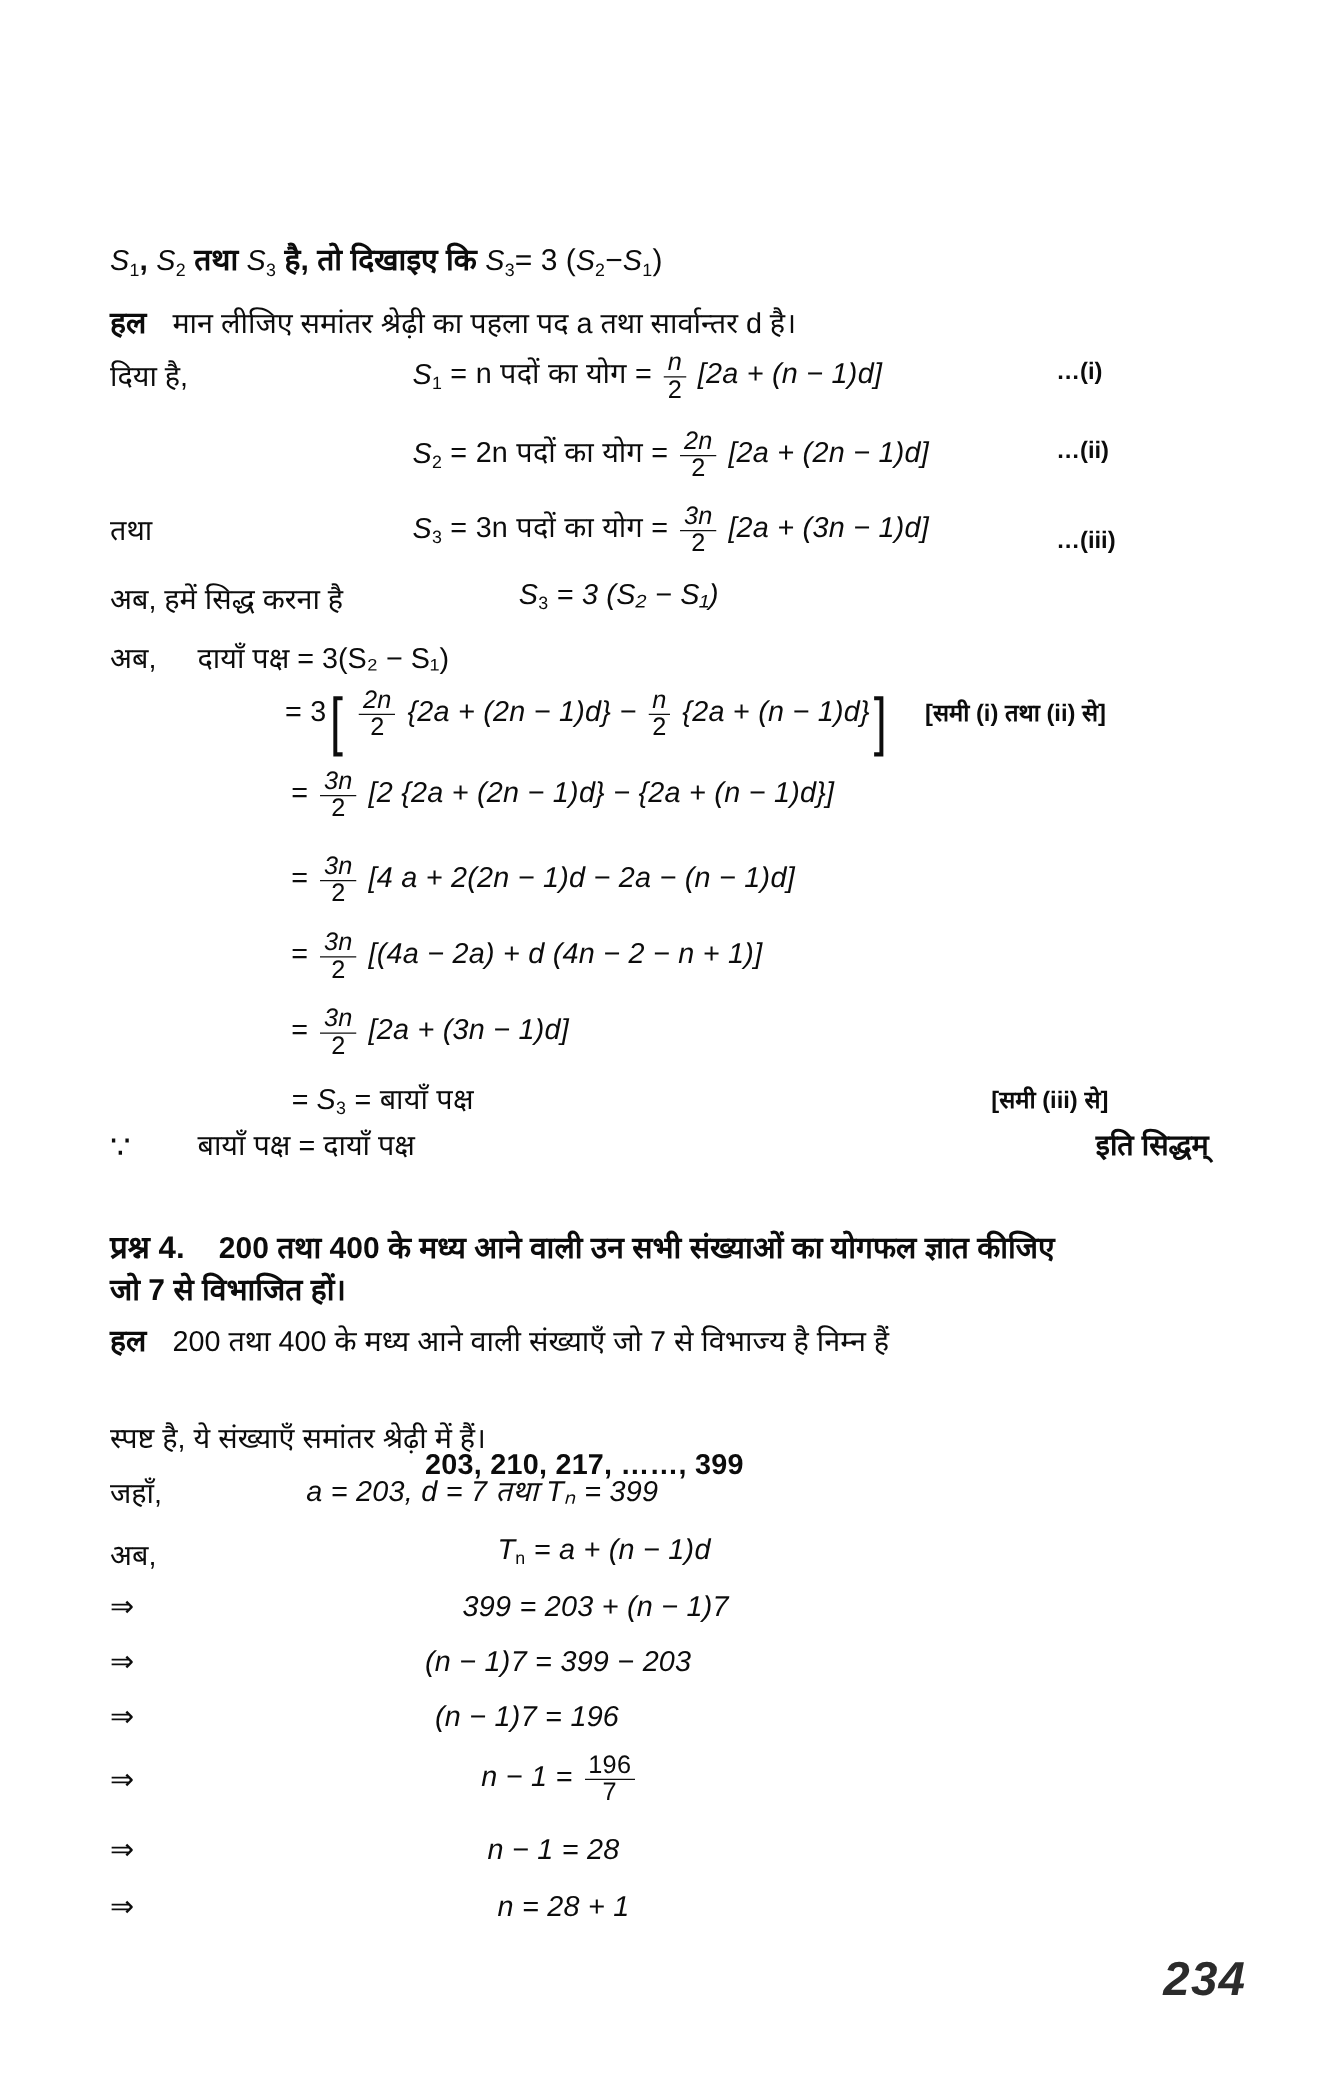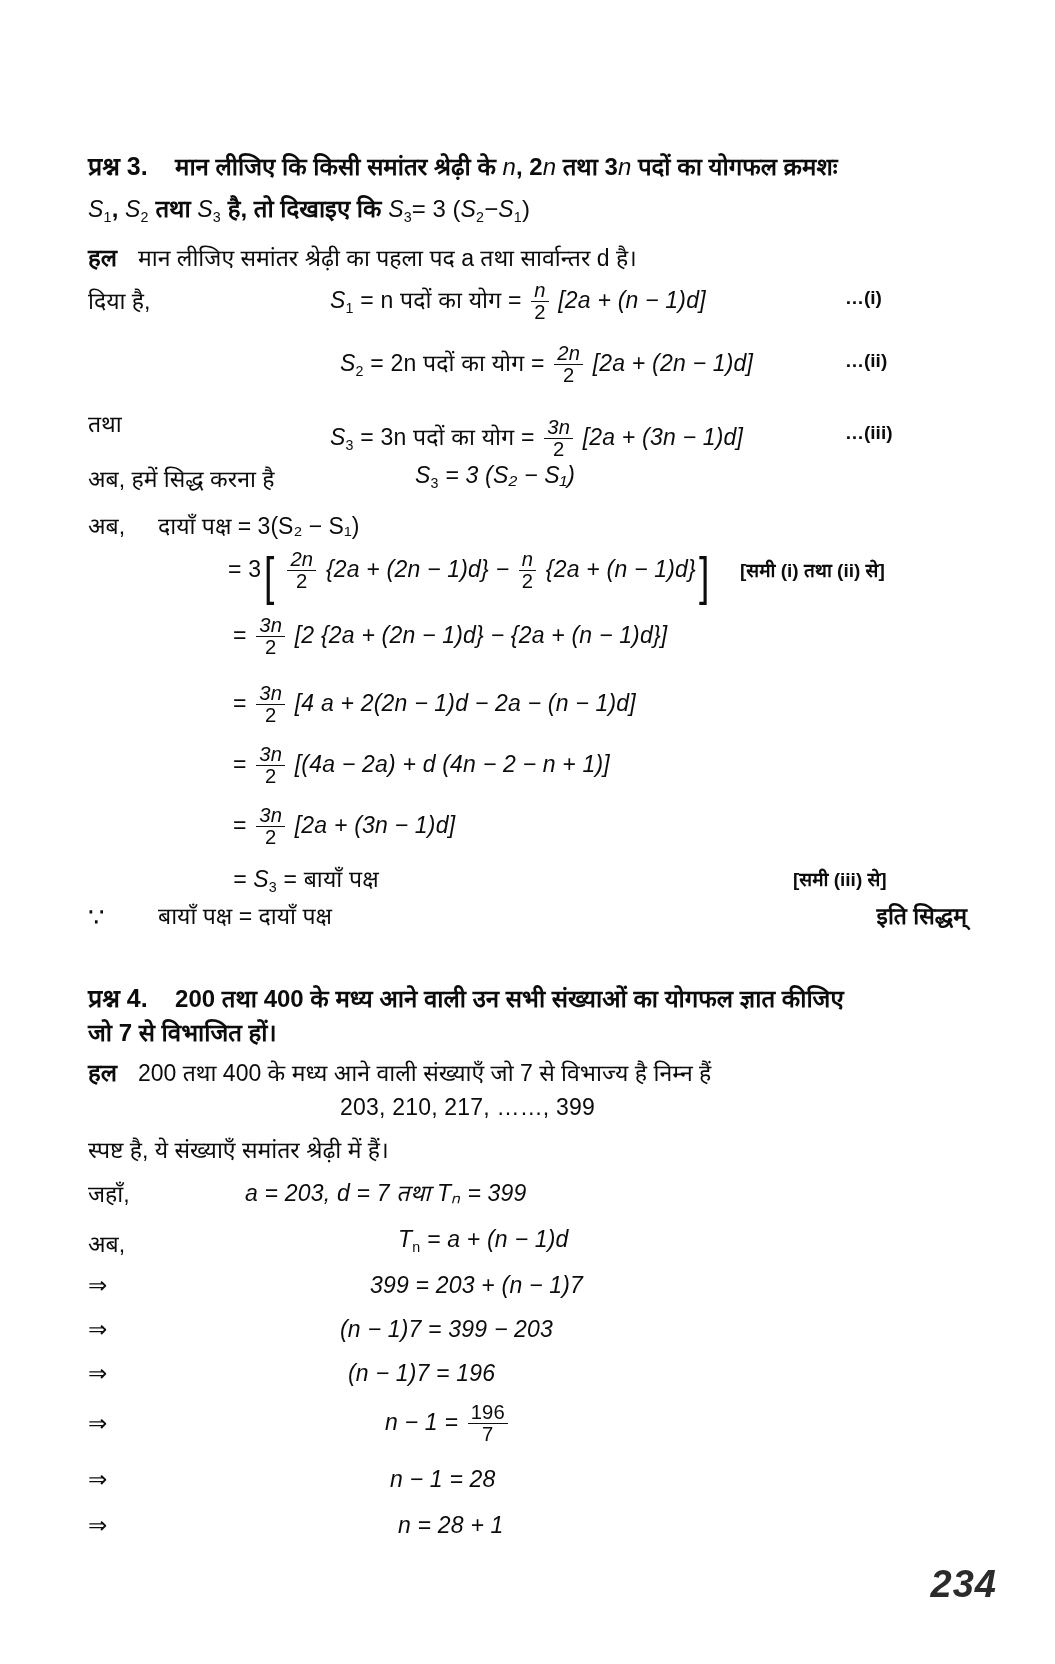--- a/index.html
+++ b/index.html
@@ -102,28 +102,20 @@
     font-style: italic;
     color: #2b2b2b;
     letter-spacing: 1px;
   }
 </style>
 </head>
 <body>
 
 <div class="page">
 
-  <div class="abs q-head" style="left:88px; top:148px;">
-    <span class="qnum">प्रश्न 3.</span>
-    <span style="display:inline-block;width:14px"></span>
-    <span>मान लीजिए कि किसी समांतर श्रेढ़ी के</span>
-    <span class="ital" style="font-weight:400">n</span><span>, 2</span><span class="ital" style="font-weight:400">n</span>
-    <span>तथा 3</span><span class="ital" style="font-weight:400">n</span>
-    <span>पदों का योगफल क्रमशः</span>
-  </div>
 
   <div class="abs q-head" style="left:88px; top:192px;">
     <span class="ital math" style="font-weight:400"><span>S</span><span class="sub">1</span></span><span style="font-weight:700">,</span>
     <span class="ital math" style="font-weight:400"><span>S</span><span class="sub">2</span></span>
     <span>तथा</span>
     <span class="ital math" style="font-weight:400"><span>S</span><span class="sub">3</span></span>
     <span>है, तो दिखाइए कि</span>
     <span class="ital math" style="font-weight:400"><span>S</span><span class="sub">3</span></span><span style="font-weight:400">= 3 (</span><span class="ital math" style="font-weight:400"><span>S</span><span class="sub">2</span></span><span style="font-weight:400">−</span><span class="ital math" style="font-weight:400"><span>S</span><span class="sub">1</span></span><span style="font-weight:400">)</span>
   </div>
 
@@ -138,33 +130,33 @@
     <span class="ital"><span>S</span><span class="sub">1</span></span>
     <span>= n पदों का योग =</span>
     <span class="frac">
       <span class="num ital">n</span>
       <span class="den">2</span>
     </span>
     <span class="ital">[2a + (n − 1)d]</span>
   </div>
   <div class="eqref" style="left:845px; top:287px;">…(i)</div>
 
-  <div class="abs math" style="left:340px; top:343px;">
+  <div class="abs math" style="left:330px; top:343px;">
     <span class="ital"><span>S</span><span class="sub">2</span></span>
     <span>= 2n पदों का योग =</span>
     <span class="frac">
       <span class="num ital">2n</span>
       <span class="den">2</span>
     </span>
     <span class="ital">[2a + (2n − 1)d]</span>
   </div>
   <div class="eqref" style="left:845px; top:350px;">…(ii)</div>
 
   <div class="abs body-line" style="left:88px; top:408px;">तथा</div>
-  <div class="abs math" style="left:330px; top:417px;">
+  <div class="abs math" style="left:330px; top:403px;">
     <span class="ital"><span>S</span><span class="sub">3</span></span>
     <span>= 3n पदों का योग =</span>
     <span class="frac">
       <span class="num ital">3n</span>
       <span class="den">2</span>
     </span>
     <span class="ital">[2a + (3n − 1)d]</span>
   </div>
   <div class="eqref" style="left:845px; top:410px;margin-top:12px;">…(iii)</div>
 
@@ -244,21 +236,21 @@
     <span>200 तथा 400 के मध्य आने वाली उन सभी संख्याओं का योगफल ज्ञात कीजिए</span>
   </div>
   <div class="abs q-head" style="left:88px; top:1016px;">जो 7 से विभाजित हों।</div>
 
   <div class="abs" style="left:88px; top:1055px;">
     <span class="sol-label">हल</span>
     <span style="display:inline-block;width:12px"></span>
     <span class="body-line">200 तथा 400 के मध्य आने वाली संख्याएँ जो 7 से विभाज्य है निम्न हैं</span>
   </div>
 
-  <div class="abs math" style="left:340px; top:1094px;">203, 210, 217, ……, 399</div>
+  <div class="abs math" style="left:340px; top:1158px;font-weight:bold;">203, 210, 217, ……, 399</div>
 
   <div class="abs body-line" style="left:88px; top:1134px;">स्पष्ट है, ये संख्याएँ समांतर श्रेढ़ी में हैं।</div>
 
   <div class="abs body-line" style="left:88px; top:1178px;">जहाँ,</div>
   <div class="abs math ital" style="left:225px; top:1176px;margin-left:20px;">a = 203, d = 7 तथा Tₙ = 399</div>
 
   <div class="abs body-line" style="left:88px; top:1228px;">अब,</div>
   <div class="abs math" style="left:398px; top:1226px;">
     <span class="ital"><span>T</span><span class="sub ital">n</span></span>
     <span class="ital">= a + (n − 1)d</span>

